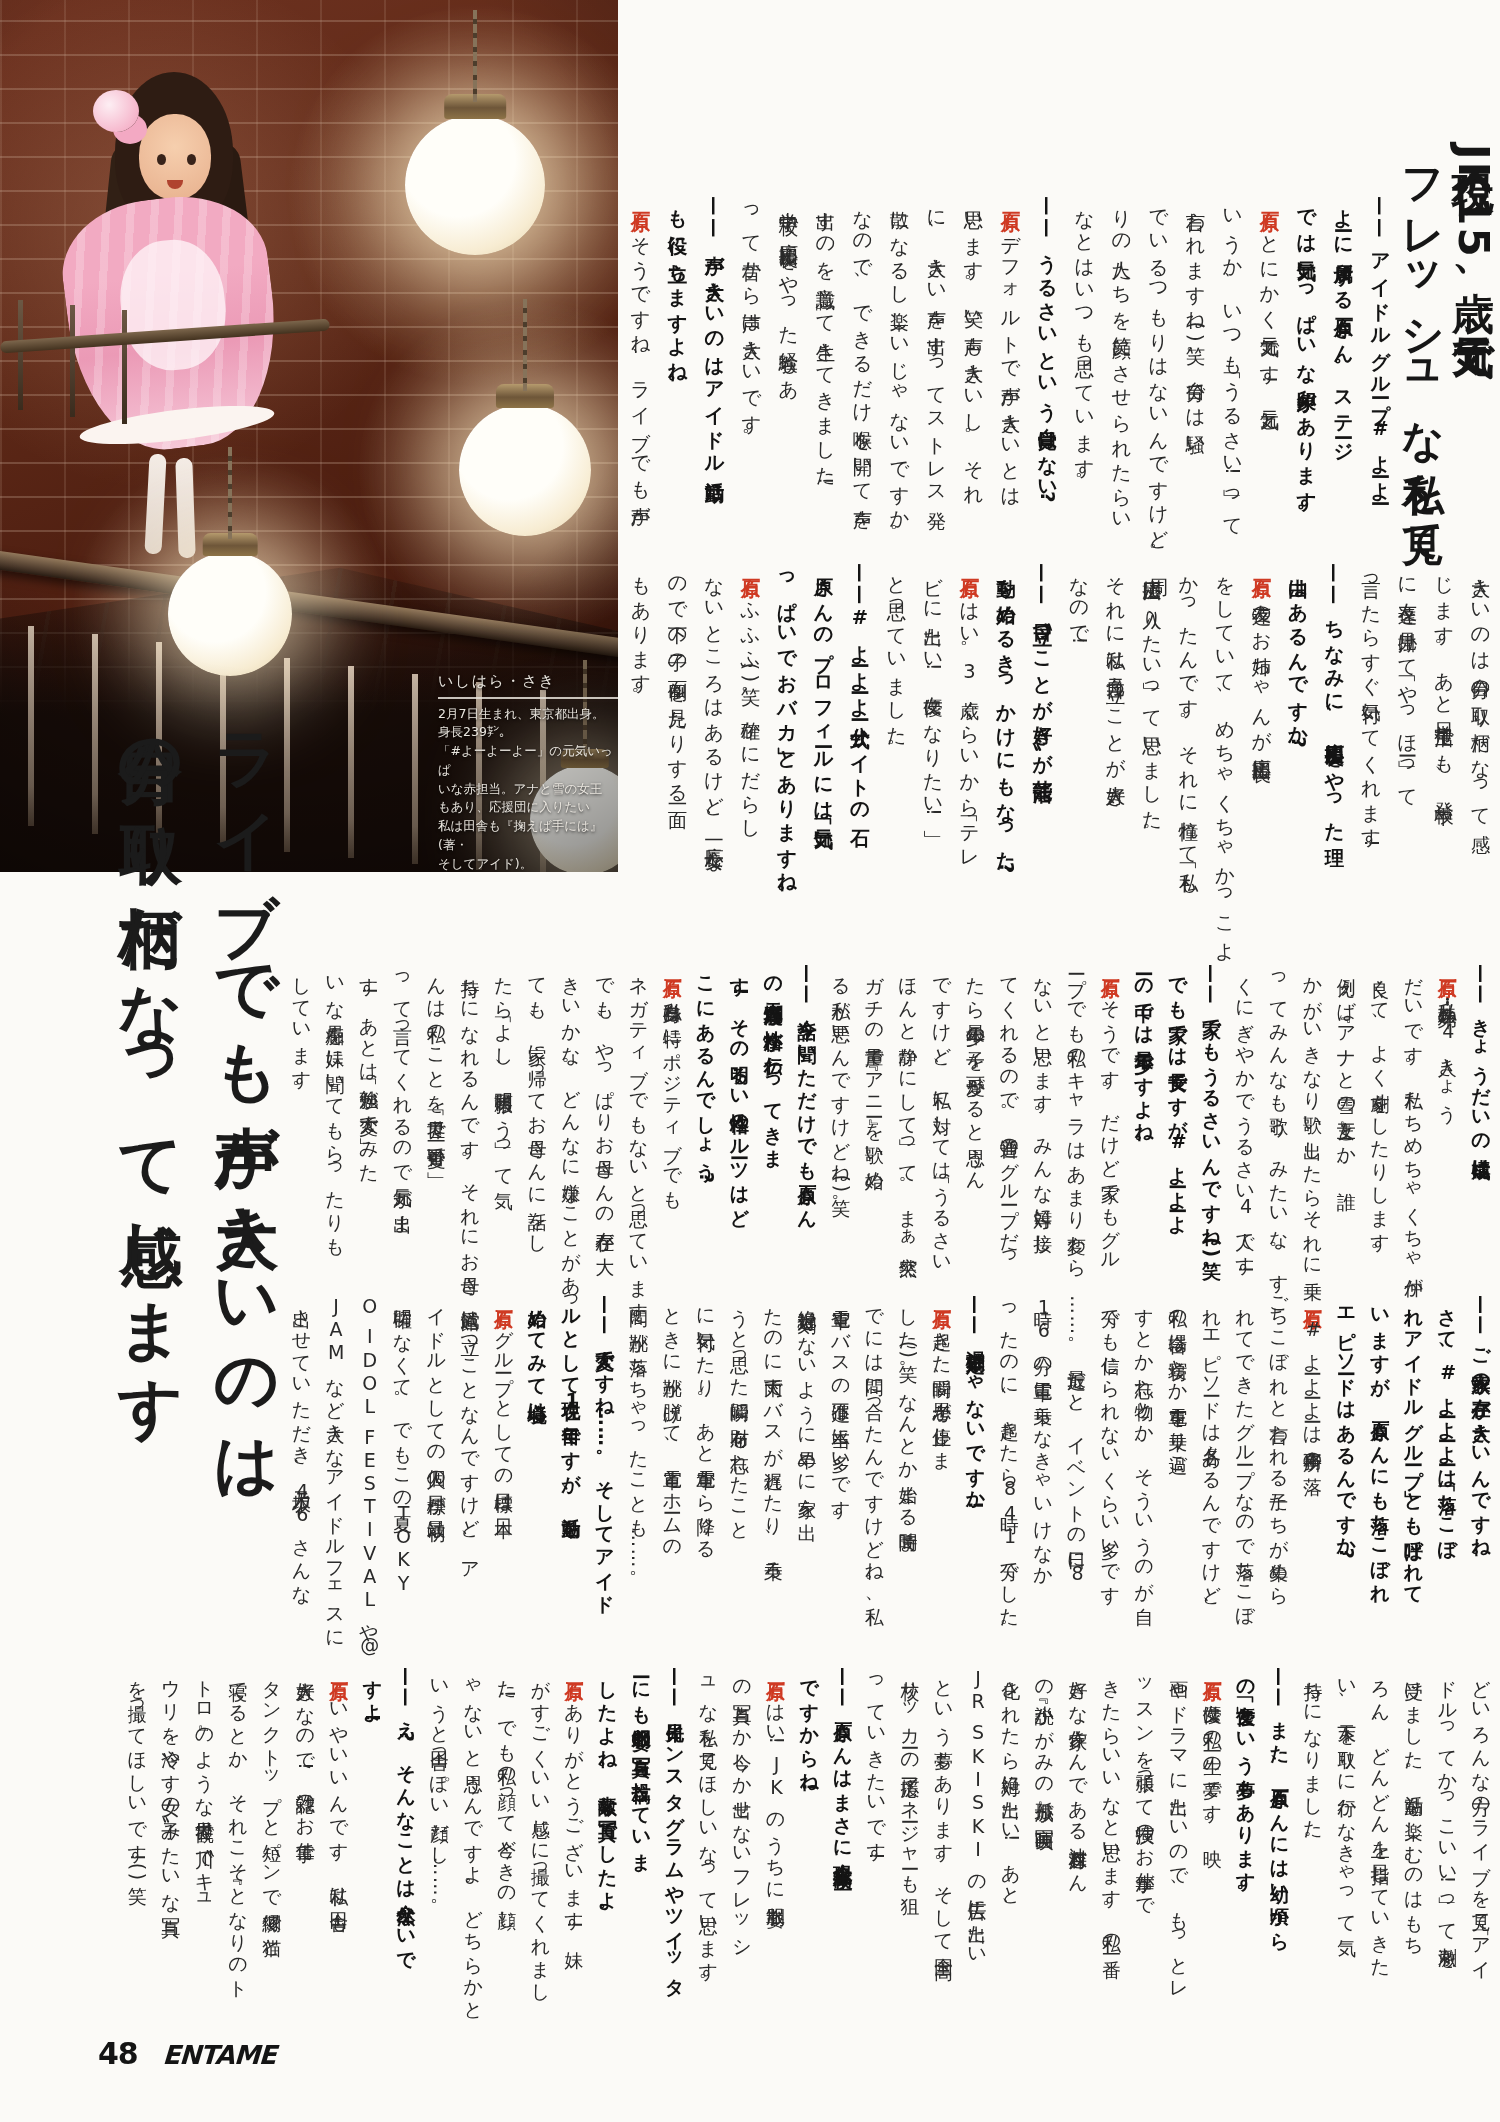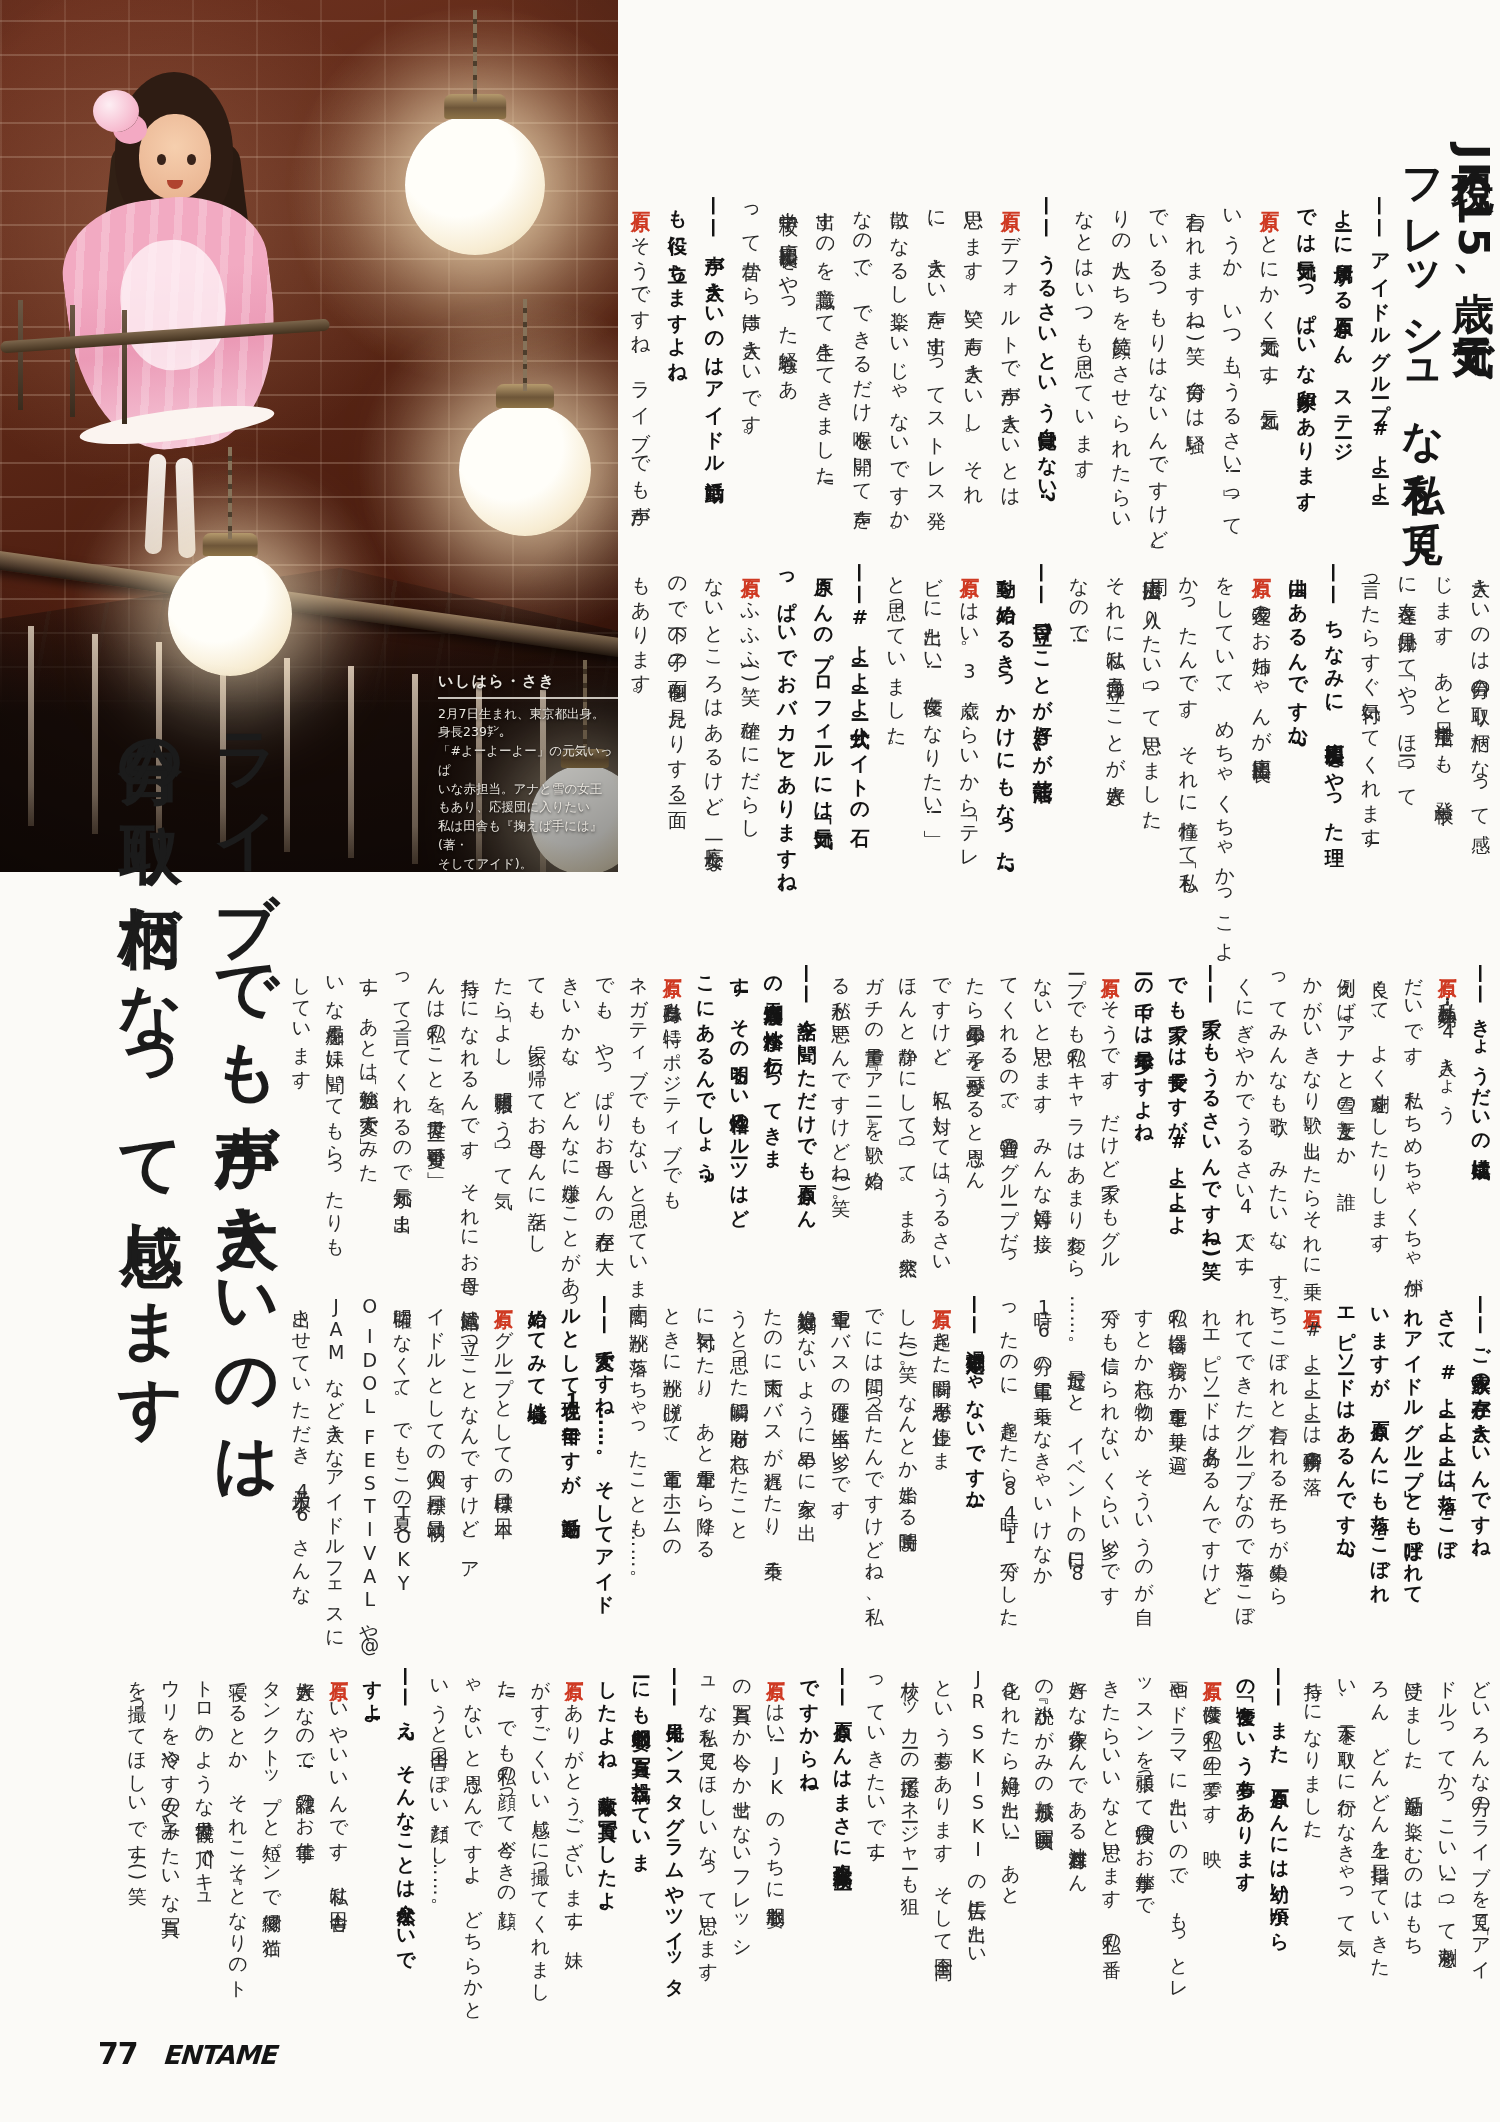--- a/index.html
+++ b/index.html
@@ -84,21 +84,21 @@
     transform:rotate(-6deg);background:rgba(255,247,250,.75);}
   #girl .trim{position:absolute;left:44px;top:338px;width:196px;height:30px;border-radius:50%;
     transform:rotate(-7deg);background:#fbf4f0;}
   #girl .leg1,#girl .leg2{position:absolute;width:17px;height:100px;background:linear-gradient(180deg,#f4ece6,#ded2c8);border-radius:8px;}
   #girl .leg1{left:112px;top:382px;transform:rotate(3deg);}
   #girl .leg2{left:142px;top:386px;transform:rotate(-2deg);}
 
   
   #caption{position:absolute;left:438px;top:670px;width:180px;color:#eae6df;
     font-size:12.5px;line-height:1.5;text-shadow:0 1px 3px rgba(0,0,0,.9);}
-  #caption .name{font-size:15px;font-weight:700;letter-spacing:1.5px;padding-bottom:4px;margin-bottom:6px;
+  #caption .name{font-size:15px;font-weight:400;letter-spacing:1.5px;padding-bottom:4px;margin-bottom:6px;
     border-bottom:2px solid rgba(232,227,219,.85);}
 
   
   #footer{position:absolute;left:98px;top:2036px;height:40px;color:#141414;}
   #pagenum{display:inline-block;font-size:30px;font-weight:900;letter-spacing:-1px;}
   #maglogo{display:inline-block;font-size:26px;font-weight:900;font-style:italic;letter-spacing:-1px;
     margin-left:22px;transform:skewX(-6deg);}
 </style>
 </head>
 <body>
@@ -329,17 +329,17 @@
       <div class="col">ウリを冷やす女の子〟みたいな写真</div>
       <div class="col">を撮ってほしいです!(笑)</div>
     </div>
 
   <div id="headline" class="vblock">
     <div class="col">ライブでも声が大きいのは</div>
     <div class="col">自分の取り柄だなって感じます</div>
   </div>
 
   <div id="footer">
-    <span id="pagenum">77</span>
+    <span id="pagenum">48</span>
     <span id="maglogo">ENTAME</span>
   </div>
 
 </div>
 
 </body></html>

